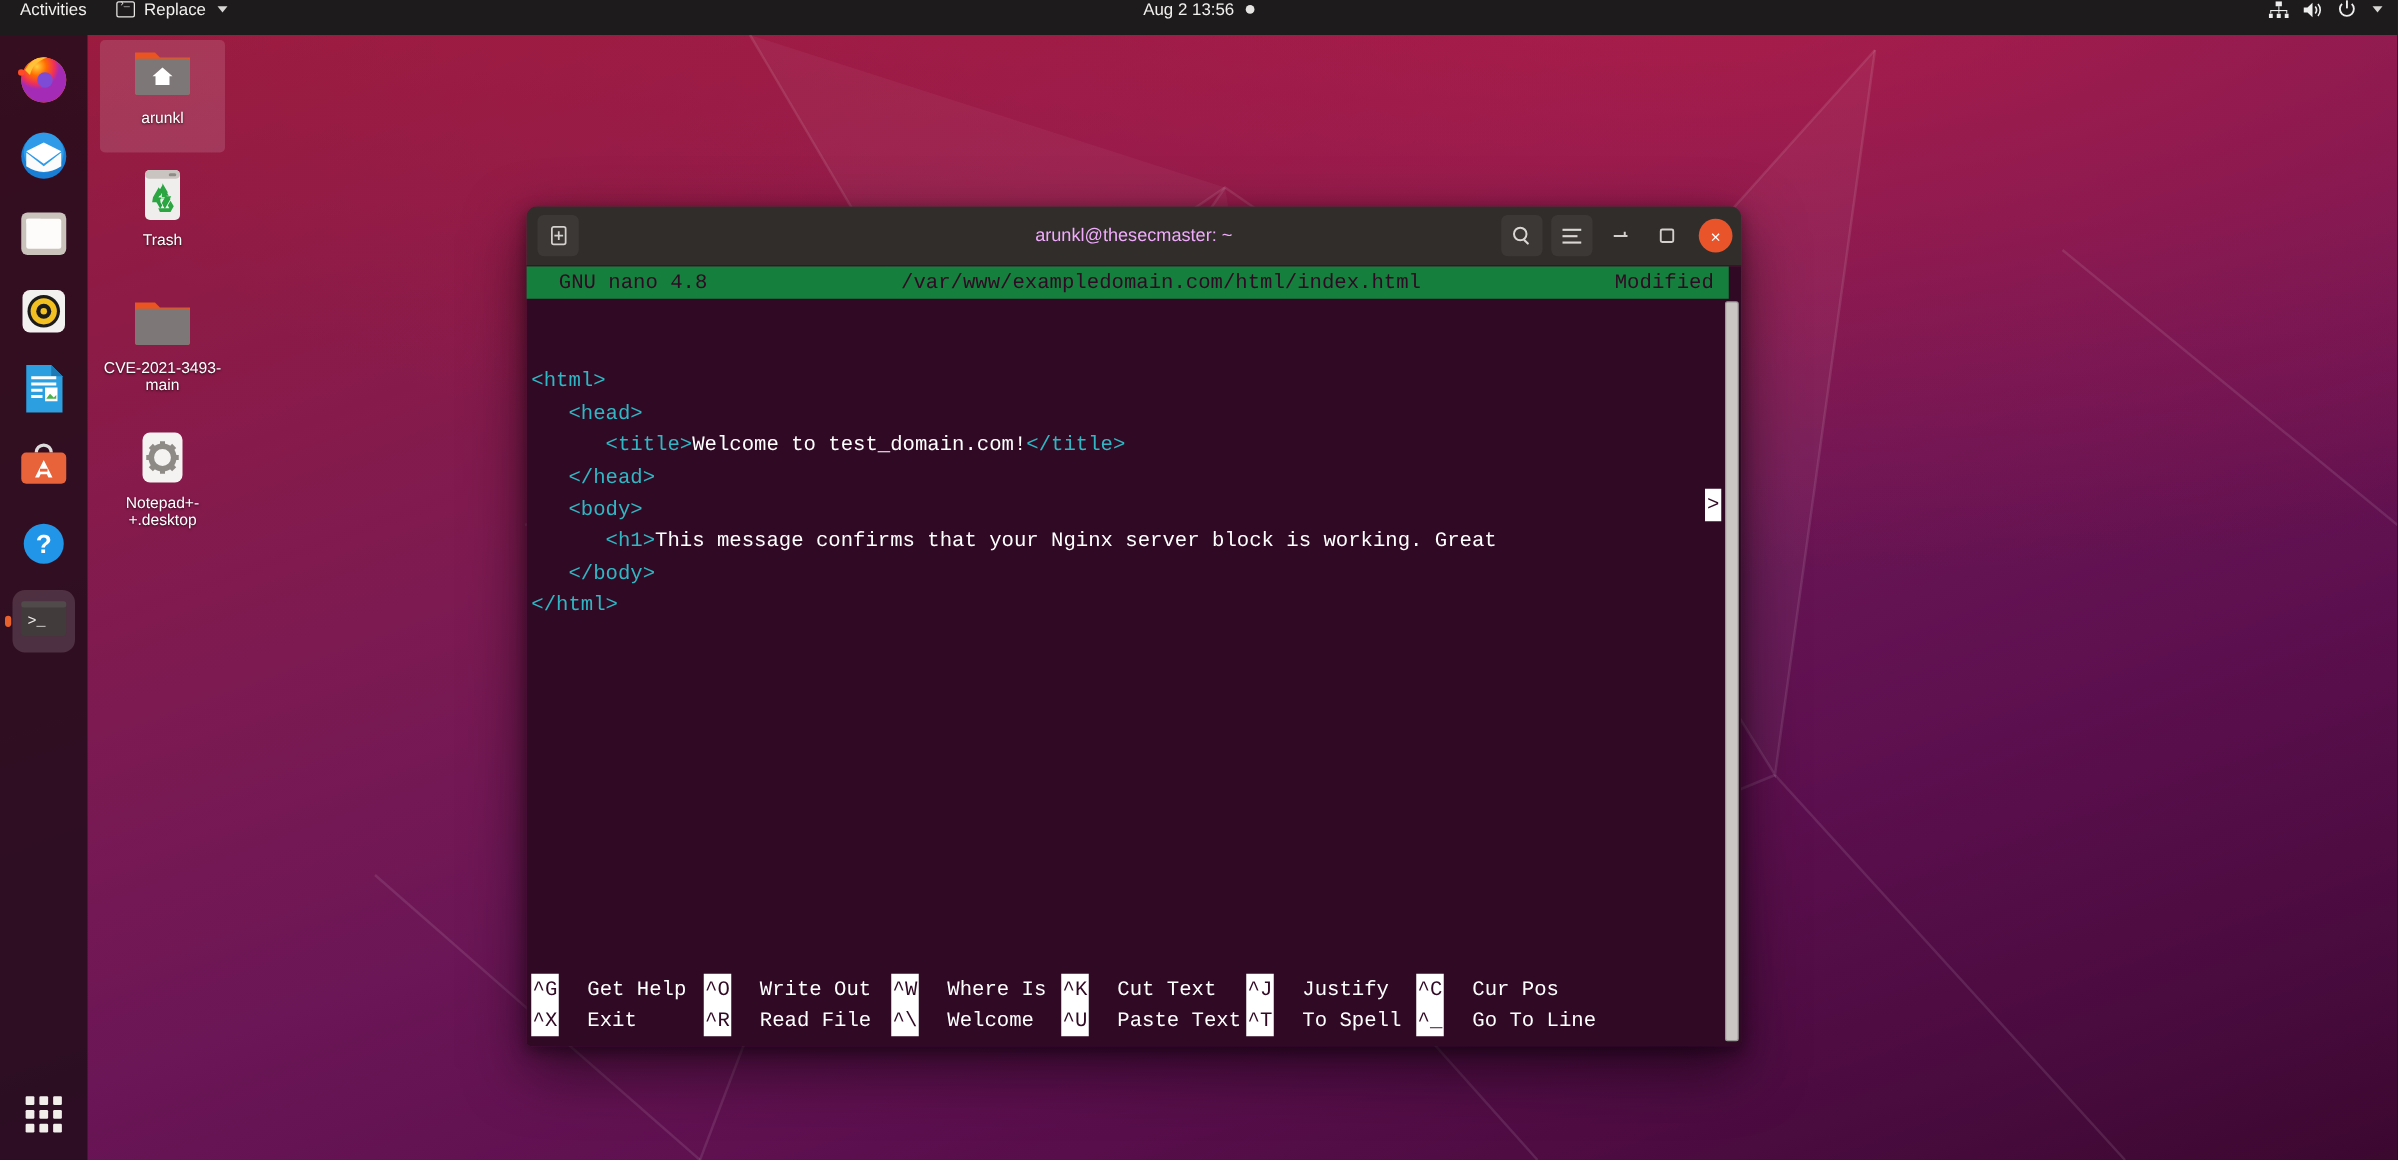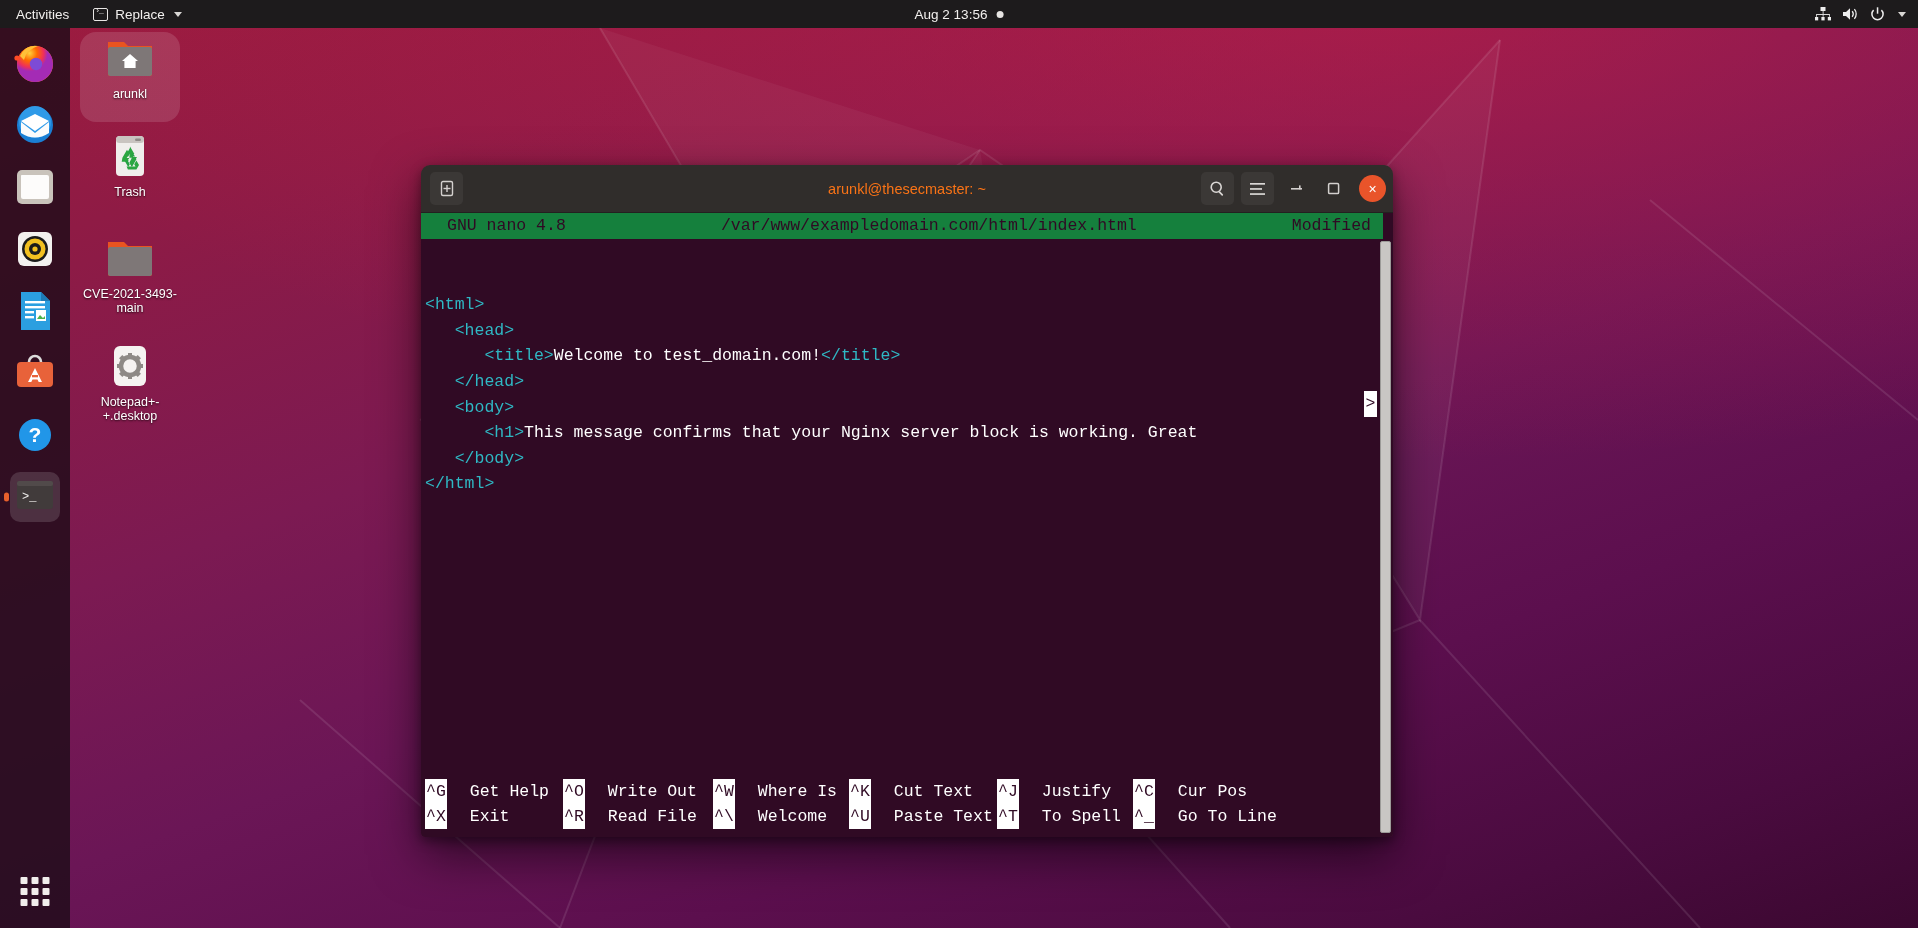--- a/index.html
+++ b/index.html
@@ -16,21 +16,21 @@
     background:
       radial-gradient(ellipse 120% 80% at 72% 0%, rgba(200,30,70,0.55) 0%, rgba(200,30,70,0) 62%),
       linear-gradient(160deg, #9c1b3e 0%, #8d1b46 18%, #7c1a52 38%, #6b1656 55%, #5c0f4e 72%, #4a0b3f 88%, #3b0830 100%);
   }
   #wallpaper .geo { position:absolute; left:0; top:0; width:100%; height:100%; }
 
   
   #topbar {
     position:absolute; left:0; top:0; width:1918px; height:28px;
     background:#1d1b1c; color:#e8e6e3;
-    display:flex; align-items:center; font-size:13.5px; z-index:30;
+    display:flex; align-items:flex-start; font-size:13.5px; z-index:30;
   }
   #topbar .activities { padding:0 14px 0 16px; font-weight:400; color:#f2f0ee; }
   #topbar .appmenu { display:flex; align-items:center; gap:7px; padding:0 10px; color:#f2f0ee; }
   #topbar .appmenu .ticon {
     width:15px; height:13px; border:1.5px solid #e9e7e5; border-radius:2px;
     position:relative; display:inline-block;
   }
   #topbar .appmenu .ticon::before {
     content:"›_"; position:absolute; left:1px; top:-3px; font-size:8px;
     font-family:"Liberation Mono", monospace; color:#e9e7e5; letter-spacing:-1px;
@@ -70,21 +70,21 @@
     gap:4px;
   }
   #dock .grid i { background:#f1eeec; border-radius:1px; display:block; width:7px;height:7px; }
 
   
   .desk-icon {
     position:absolute; width:100px; text-align:center; z-index:10;
     color:#ffffff; font-size:12.5px; line-height:14px;
     text-shadow:0 1px 2px rgba(0,0,0,.75);
   }
-  .desk-icon.selected { background:rgba(255,255,255,0.13); border-radius:16px; }
+  .desk-icon.selected { background:rgba(255,255,255,0.13); border-radius:4px; }
   .desk-icon .glyph { height:52px; display:flex; align-items:center; justify-content:center; margin-bottom:3px;}
   .desk-icon .label { padding:0 2px 5px; word-wrap:break-word; }
 
   
   #term {
     position:absolute; left:421px; top:165px; width:972px; height:672px;
     border-radius:9px 9px 4px 4px; z-index:20;
     box-shadow:0 18px 48px rgba(0,0,0,.55), 0 4px 12px rgba(0,0,0,.4);
     overflow:hidden; display:flex; flex-direction:column;
   }
@@ -92,21 +92,21 @@
     height:48px; background:#302d2b; display:flex; align-items:center;
     padding:0 7px 0 9px; position:relative; flex:0 0 auto;
     border-bottom:1px solid #232020;
   }
   #titlebar .tb-btn {
     width:33px;height:33px;border-radius:5px;background:#3b3836;
     display:flex;align-items:center;justify-content:center; cursor:default;
   }
   #titlebar .title {
     position:absolute; left:0; right:0; text-align:center;
-    color:#f97316; font-size:14.5px; pointer-events:none;
+    color:#f0abfc; font-size:14.5px; pointer-events:none;
   }
   #titlebar .right { margin-left:auto; display:flex; align-items:center; gap:7px; z-index:2;}
   #titlebar .sq {
     width:33px;height:33px;border-radius:5px;background:#3b3836;
     display:flex;align-items:center;justify-content:center;
   }
   #titlebar .plain {
     width:30px;height:30px;display:flex;align-items:center;justify-content:center;
   }
   #titlebar .close {

